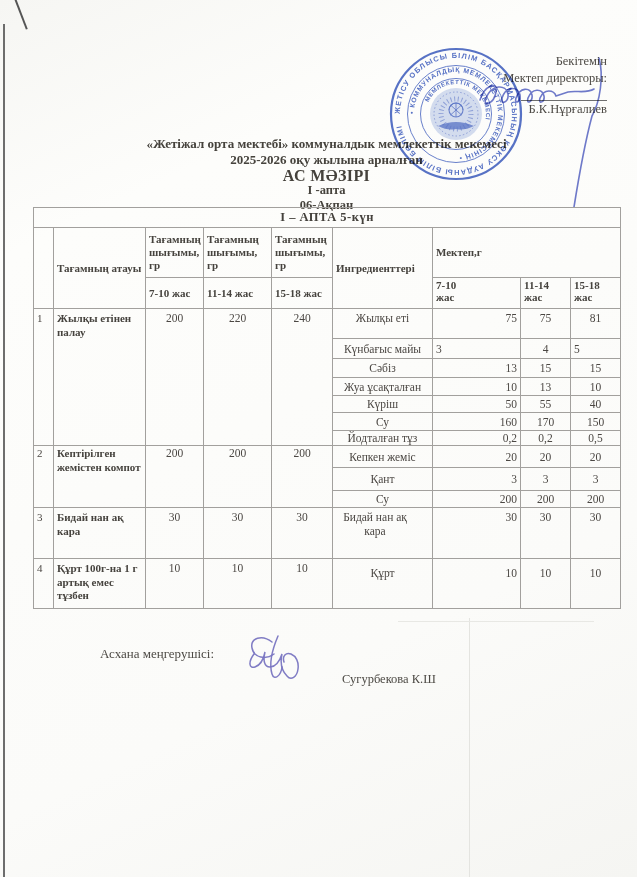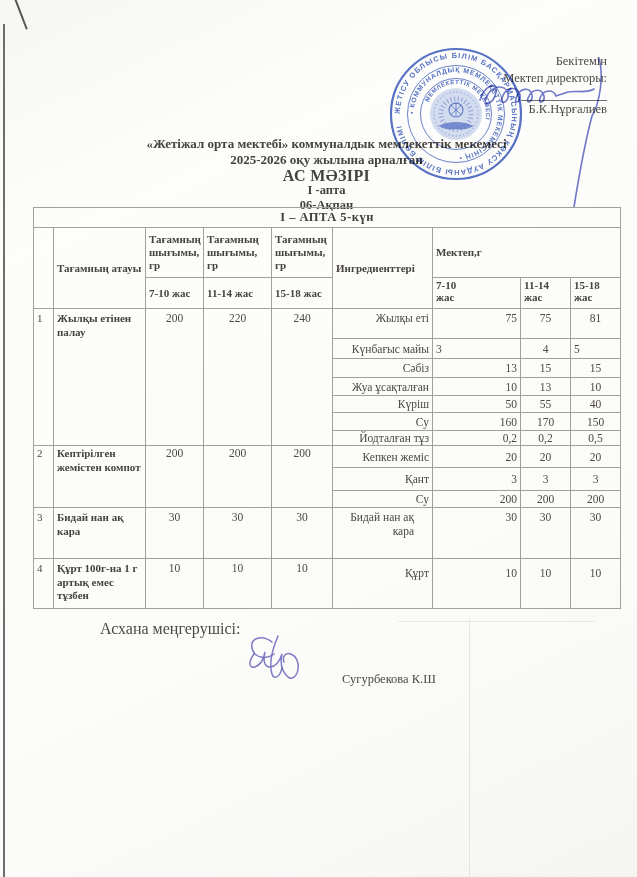--- a/index.html
+++ b/index.html
@@ -44,30 +44,30 @@
   table.menu { position:absolute; left:33px; top:207px; width:587px; border-collapse:collapse; table-layout:fixed;
                font-size:11.5px; color:#4b4743; }
   table.menu td { border:1px solid #a2a09d; padding:1px 3px; overflow:hidden; }
   td.week { font-weight:bold; font-size:12.5px; text-align:center; letter-spacing:.5px; color:#44413c; }
   td.hb   { font-weight:bold; font-size:11px; text-align:left; vertical-align:middle; line-height:13px; color:#46433e; }
   td.age2 { text-align:left; vertical-align:top; padding-top:3px; padding-left:5px; }
   .agew   { display:inline-block; width:36px; line-height:12px; }
   td.numc { font-size:11px; vertical-align:top; text-align:left; padding:2px 1px 0 3px; }
   td.dish { font-weight:bold; font-size:11px; vertical-align:top; text-align:left; padding:2px 3px 0 6px; line-height:13.5px; color:#46433e; }
   td.out  { text-align:center; vertical-align:top; padding-top:2px; }
-  td.ing  { text-align:right; padding-left:5px; }
+  td.ing  { text-align:center; padding-left:5px; }
   td.ing.pr { padding-right:18px; vertical-align:top; padding-top:2px; line-height:14px; }
   td.g1 { text-align:right; padding-right:13px; }
   td.g2 { text-align:center; }
   td.g3 { text-align:center; padding-right:8px; }
   td.sl { text-align:left !important; padding-left:3px; }
   tr.vt td { vertical-align:top; padding-top:3px; }
 
   
-  .footer-label { position:absolute; left:100px; top:620px; font-size:16px; color:#4d4a45;text-align:center; }
+  .footer-label { position:absolute; left:100px; top:646px; font-size:13px; color:#4d4a45;text-align:center; }
   .footer-name  { position:absolute; left:342px; top:672px; font-size:12.5px; color:#4d4a45; }
   .mgr-sig { position:absolute; left:196px; top:626px; mix-blend-mode:multiply; }
   .mgr-sig path { stroke:#7b77c6; stroke-width:1.5; fill:none; stroke-linecap:round; opacity:.95; }
 </style>
 </head>
 <body>
 
 <div class="paper">
 
   <div class="edge-line"></div>

